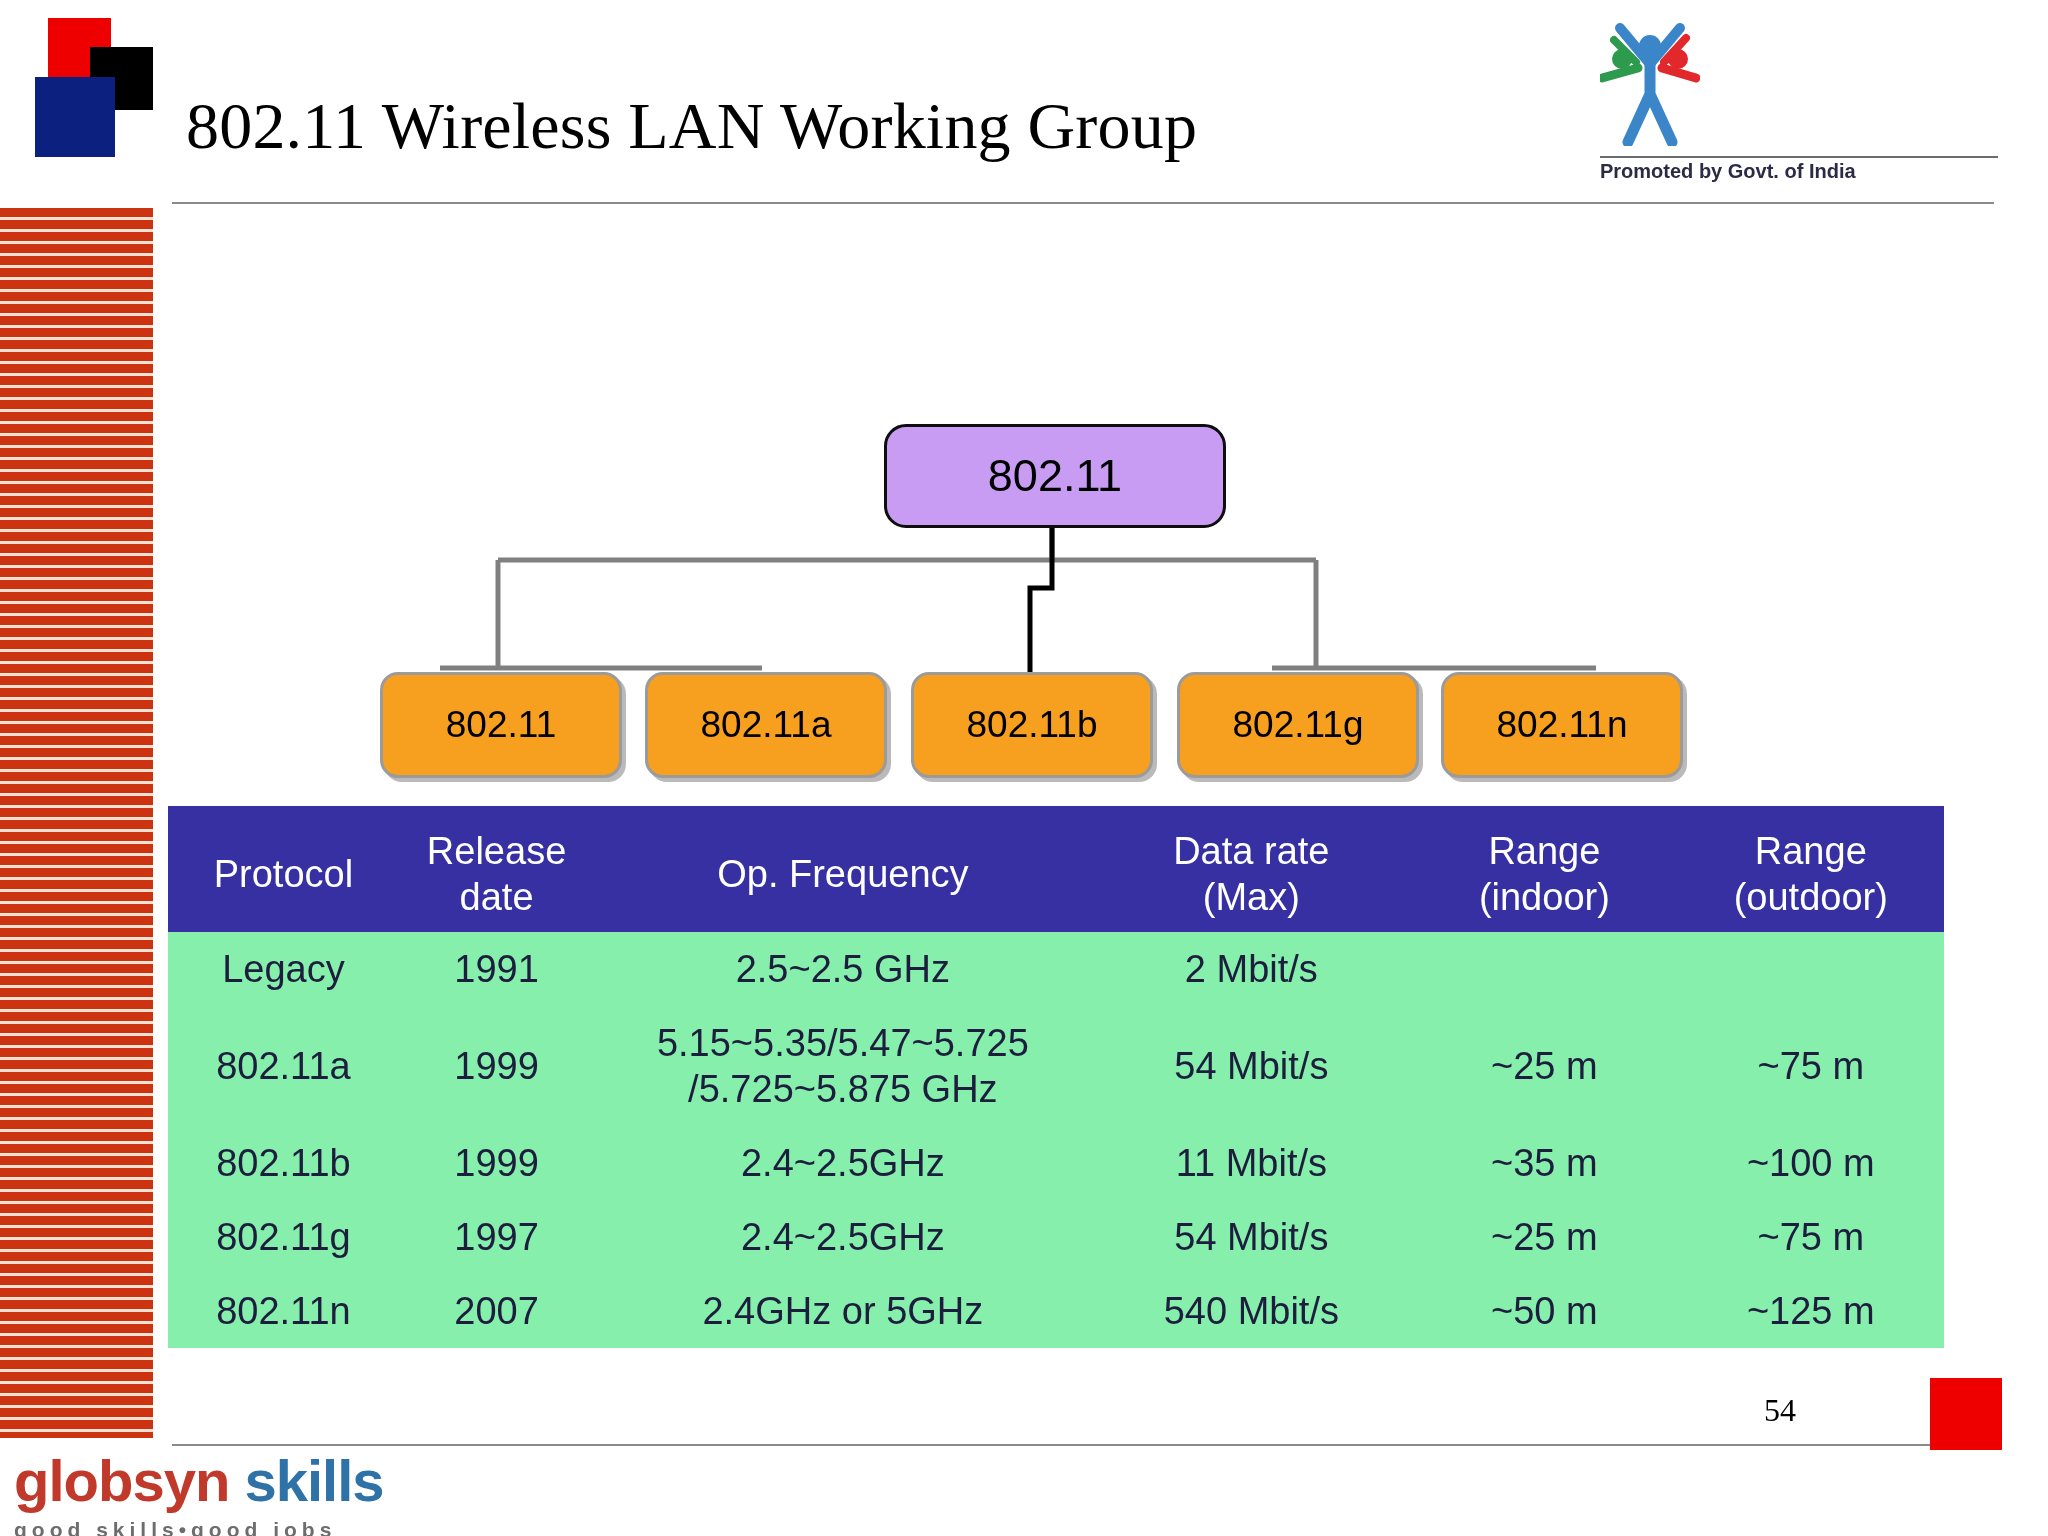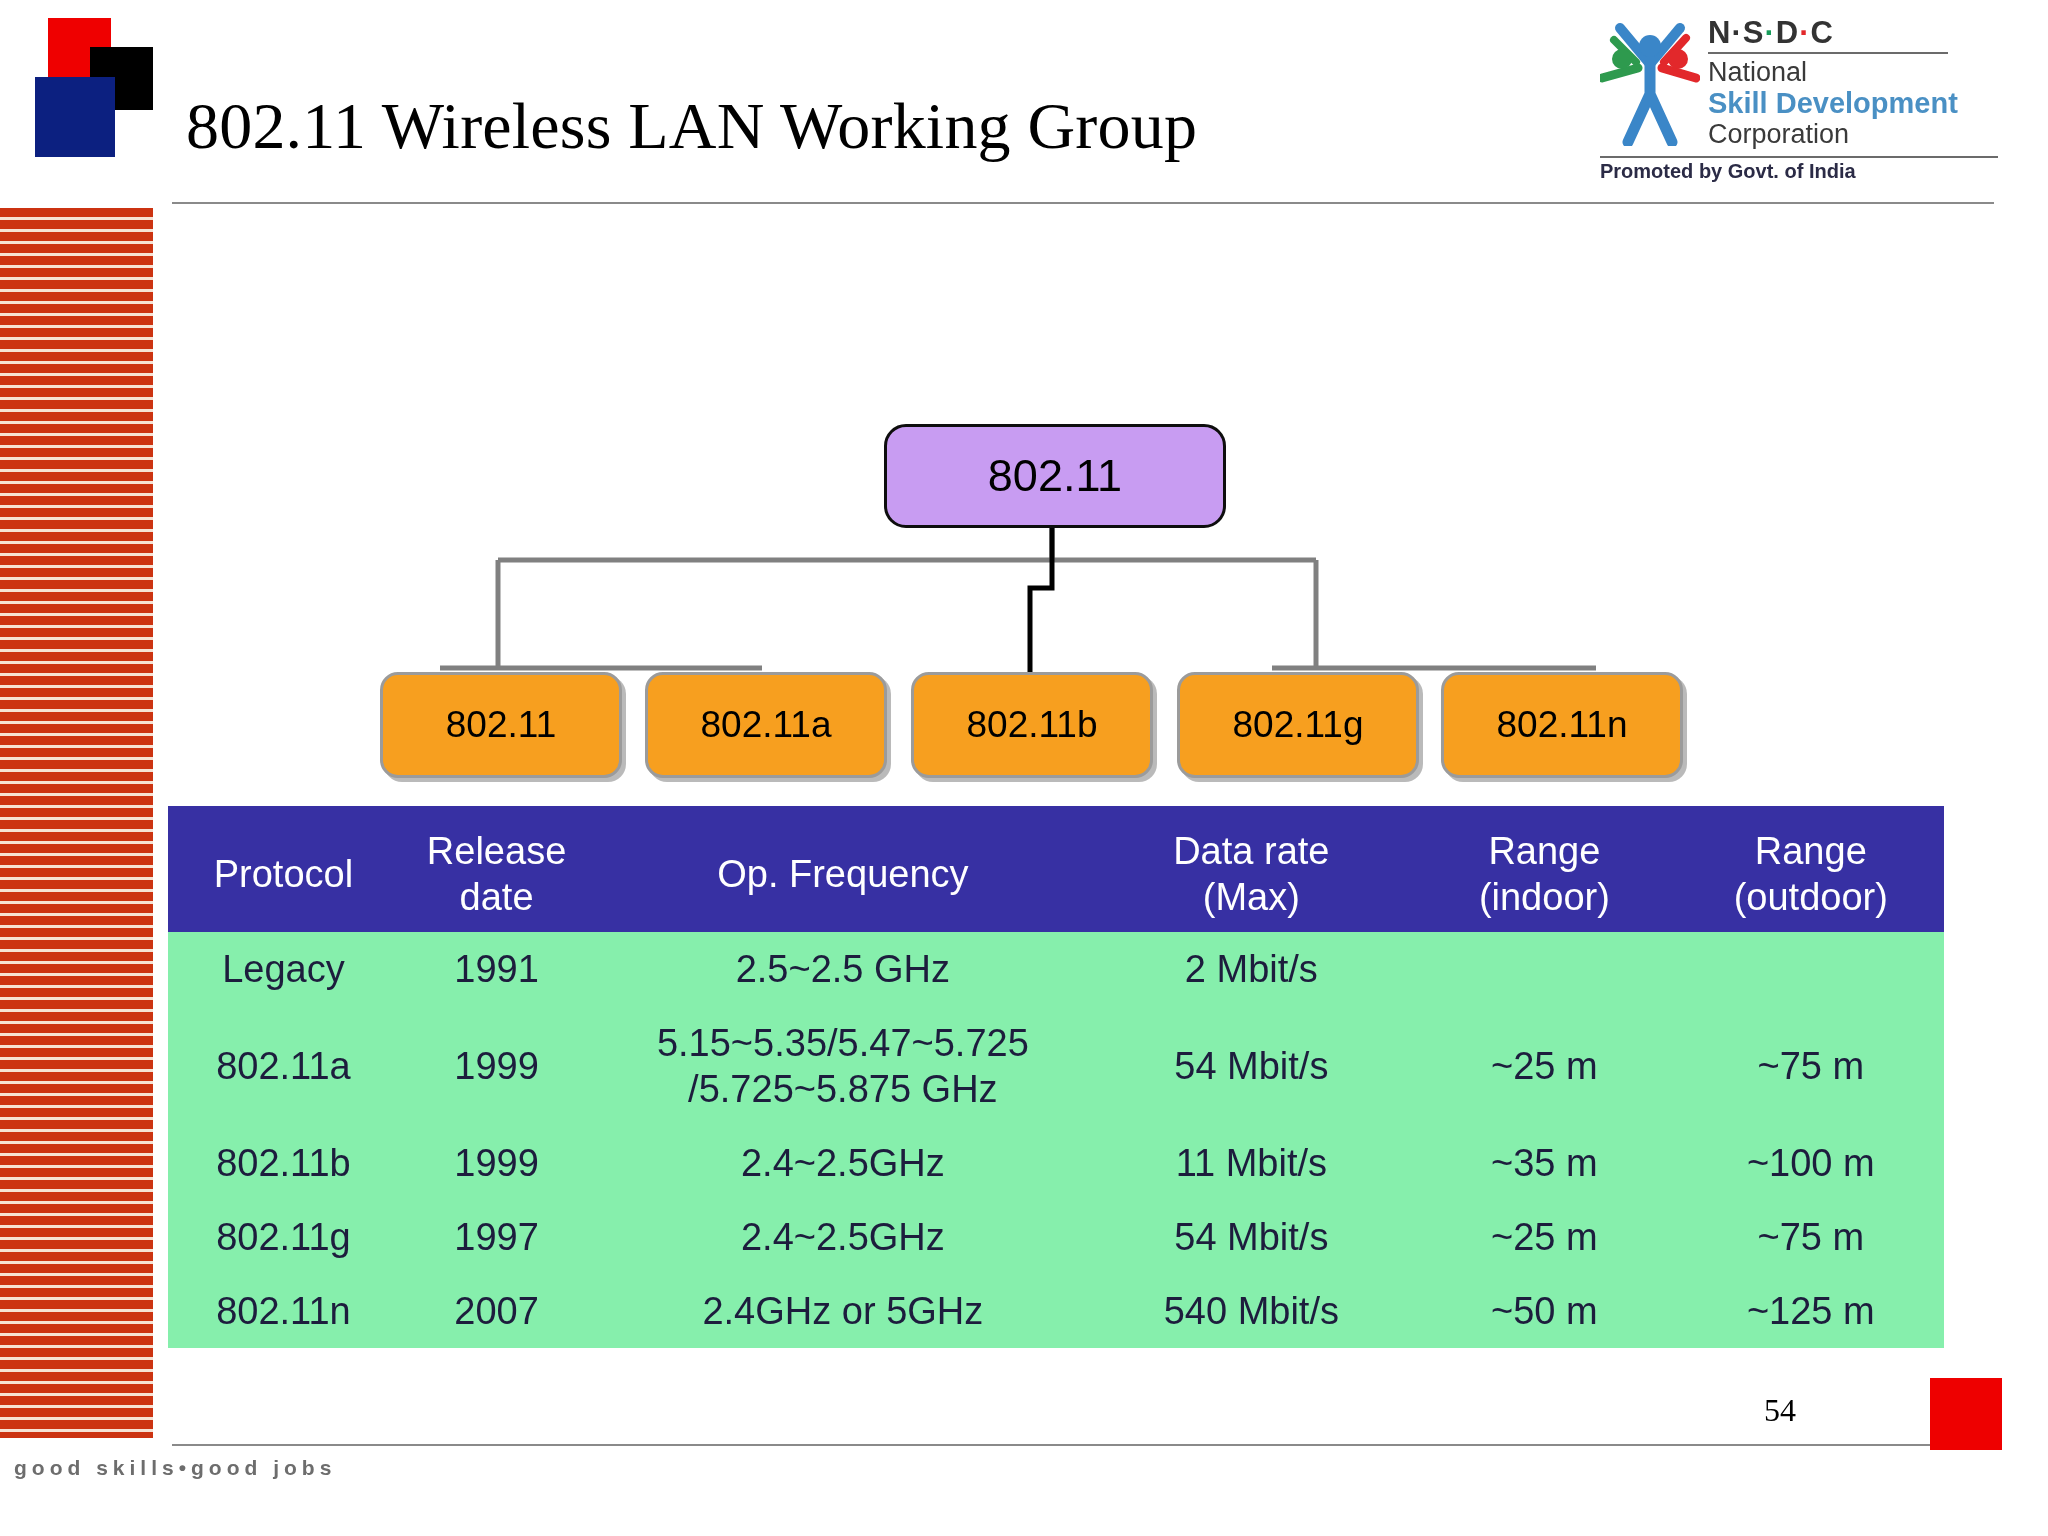--- a/index.html
+++ b/index.html
@@ -130,29 +130,20 @@
       <path d="M50 48 L20 12" stroke="#3a86c8" stroke-width="10" fill="none" stroke-linecap="round"></path>
       <path d="M50 48 L80 12" stroke="#3a86c8" stroke-width="10" fill="none" stroke-linecap="round"></path>
       <circle cx="50" cy="30" r="11" fill="#3a86c8"></circle>
       <path d="M38 52 L2 62" stroke="#2e9a4e" stroke-width="9" fill="none" stroke-linecap="round"></path>
       <path d="M36 46 L14 24" stroke="#2e9a4e" stroke-width="8" fill="none" stroke-linecap="round"></path>
       <circle cx="22" cy="43" r="10" fill="#2e9a4e"></circle>
       <path d="M62 52 L96 62" stroke="#e2282b" stroke-width="9" fill="none" stroke-linecap="round"></path>
       <path d="M64 46 L86 22" stroke="#e2282b" stroke-width="8" fill="none" stroke-linecap="round"></path>
       <circle cx="78" cy="43" r="10" fill="#e2282b"></circle>
     </svg>
-    <div class="nsdc-text">
-      <div class="nsdc-acr">
-        <span>N</span><span class="dot-k">·</span><span>S</span><span class="dot-g">·</span><span>D</span><span class="dot-r">·</span><span>C</span>
-      </div>
-      <div class="nsdc-rule"></div>
-      <div class="nsdc-l1">National</div>
-      <div class="nsdc-l2">Skill Development</div>
-      <div class="nsdc-l3">Corporation</div>
-    </div>
     <div class="nsdc-bar"></div>
     <div class="nsdc-promo">Promoted by Govt. of India</div>
   </div>
 
   <svg class="chart">
     <g stroke="#808080" stroke-width="5" fill="none">
       <path d="M1052 524 L1052 560"></path>
       <path d="M498 560 L1316 560"></path>
       <path d="M498 560 L498 668"></path>
       <path d="M1316 560 L1316 668"></path>
@@ -244,16 +235,20 @@
         </tr>
       </tbody>
     </table>
   </div>
 
   <div class="pagenum">54</div>
   <div class="footer-rule"></div>
   <div class="red-chip"></div>
 
   <div class="globsyn">
+    <div class="globsyn-main">
+      <span class="g1">globsyn</span>
+      <span class="g2">skills</span>
+    </div>
     <div class="globsyn-tag">good skills•good jobs</div>
   </div>
 
 </div>
 
 </body></html>

